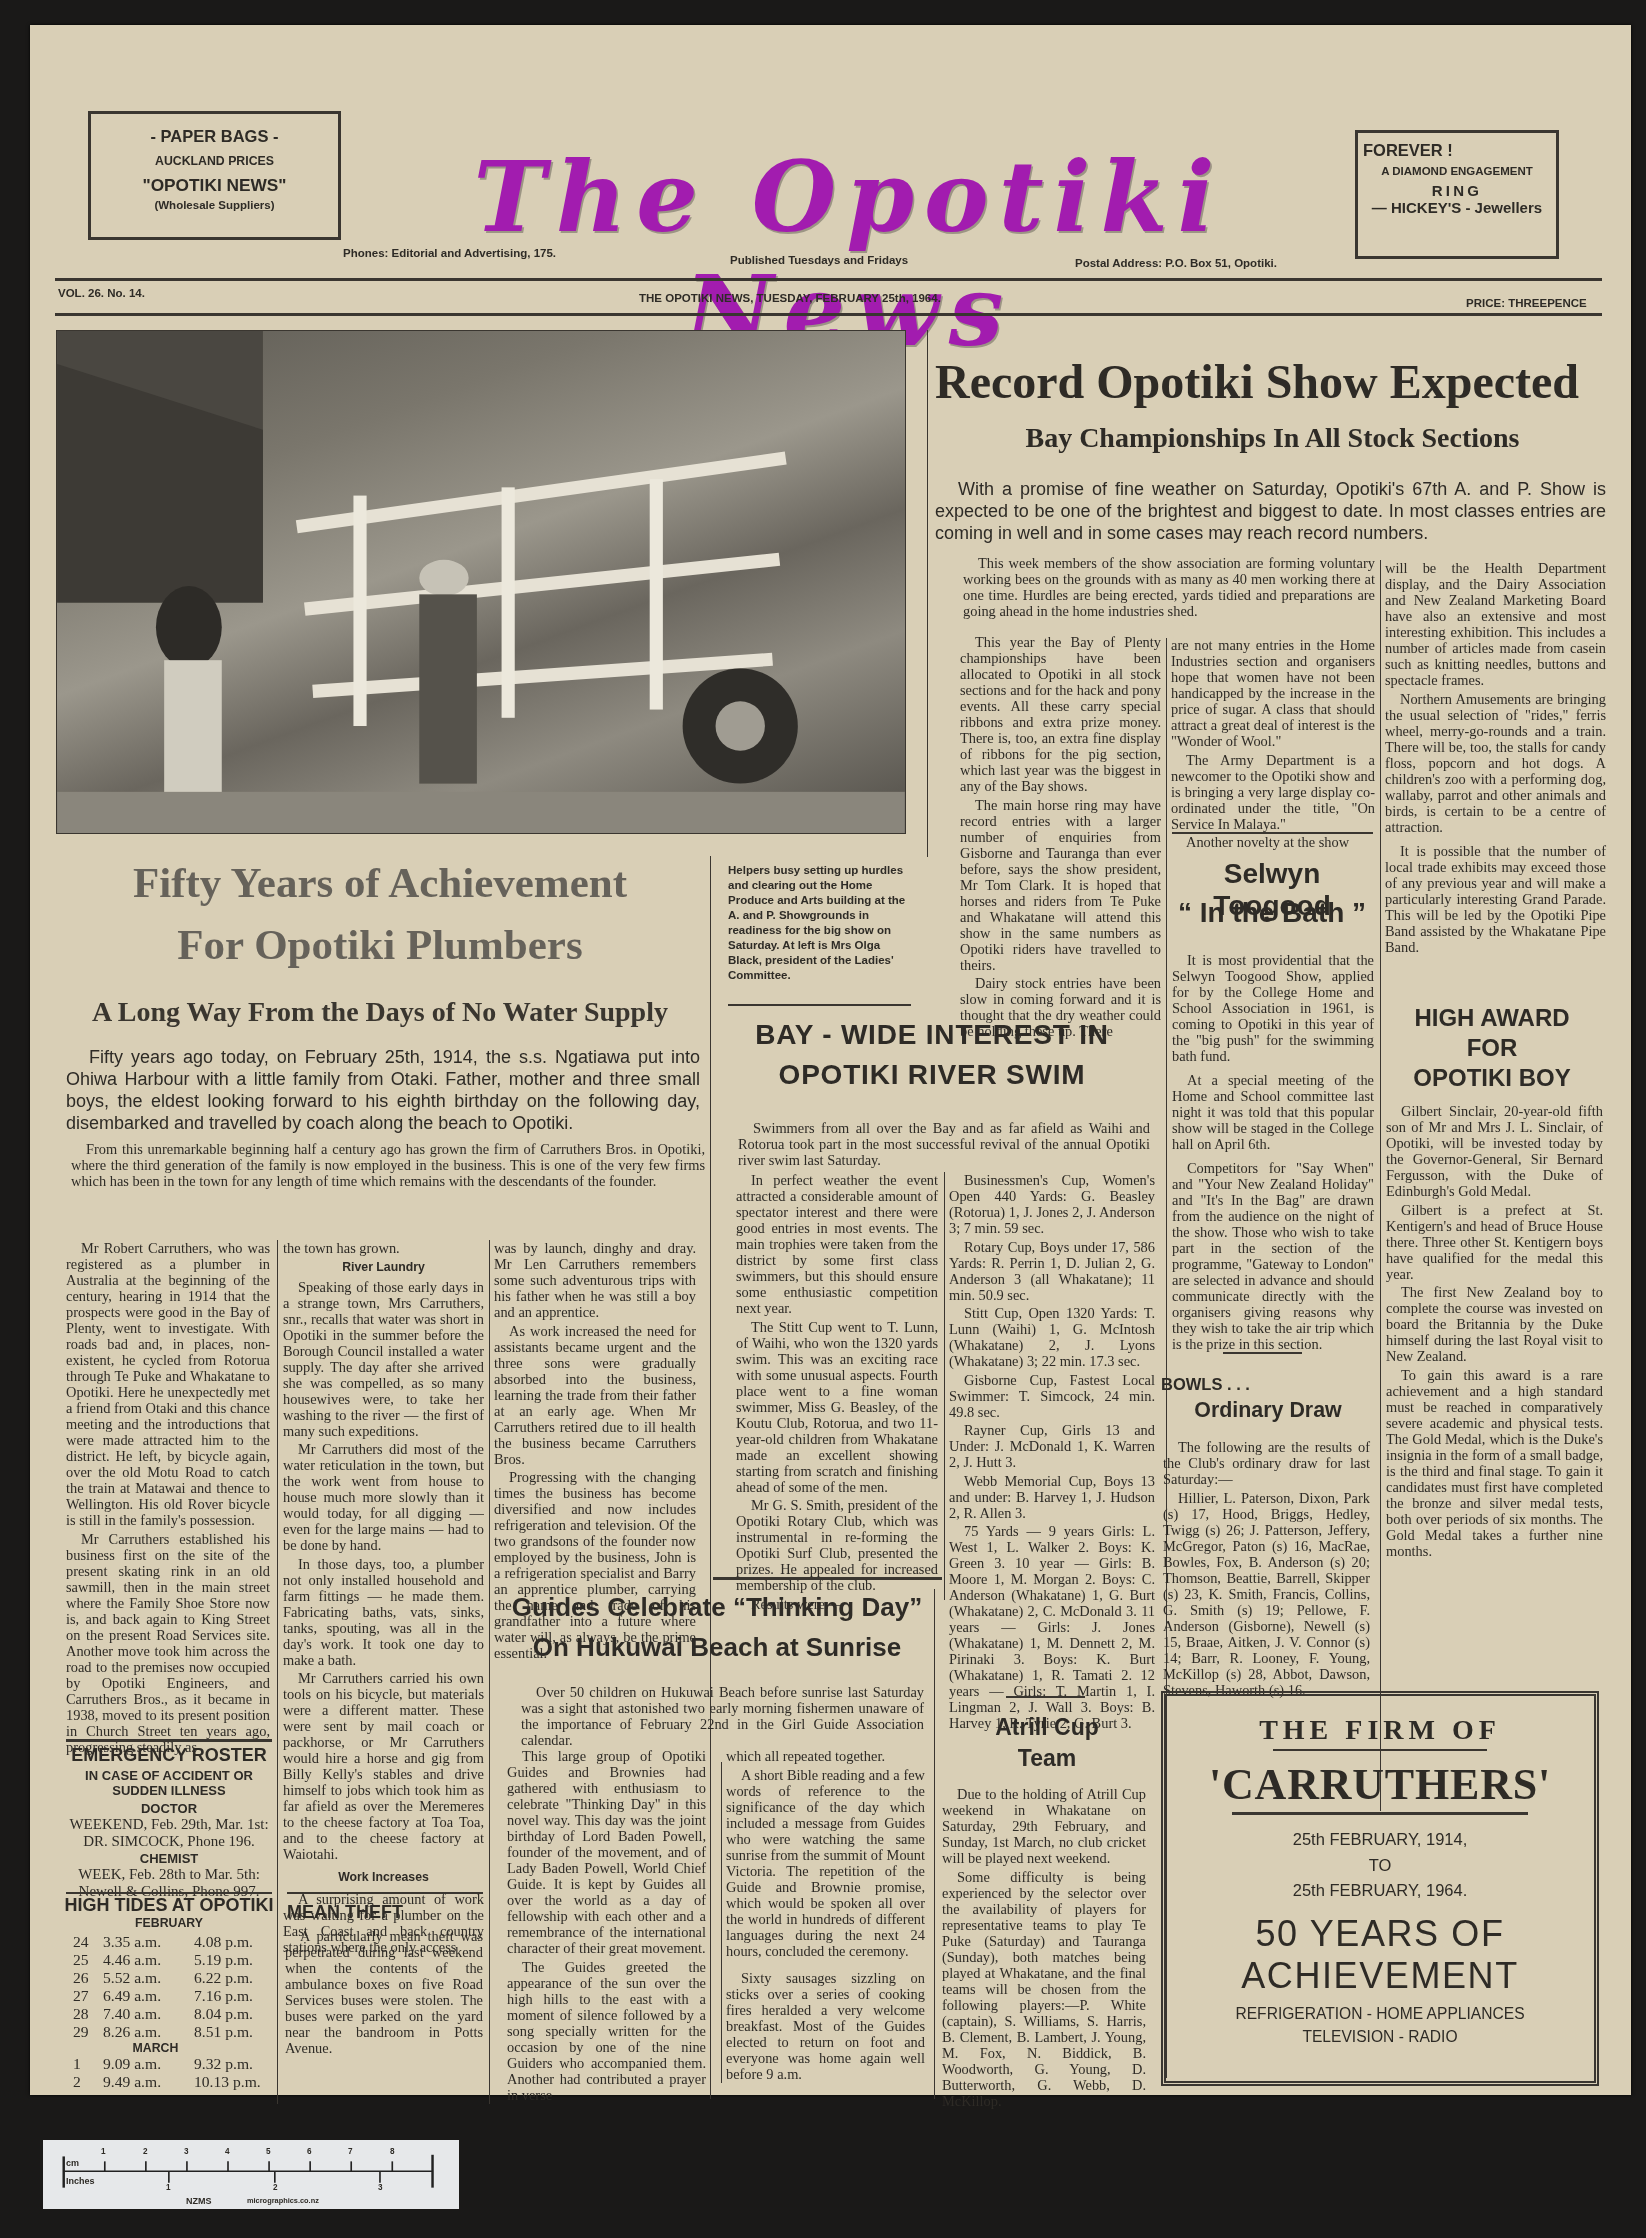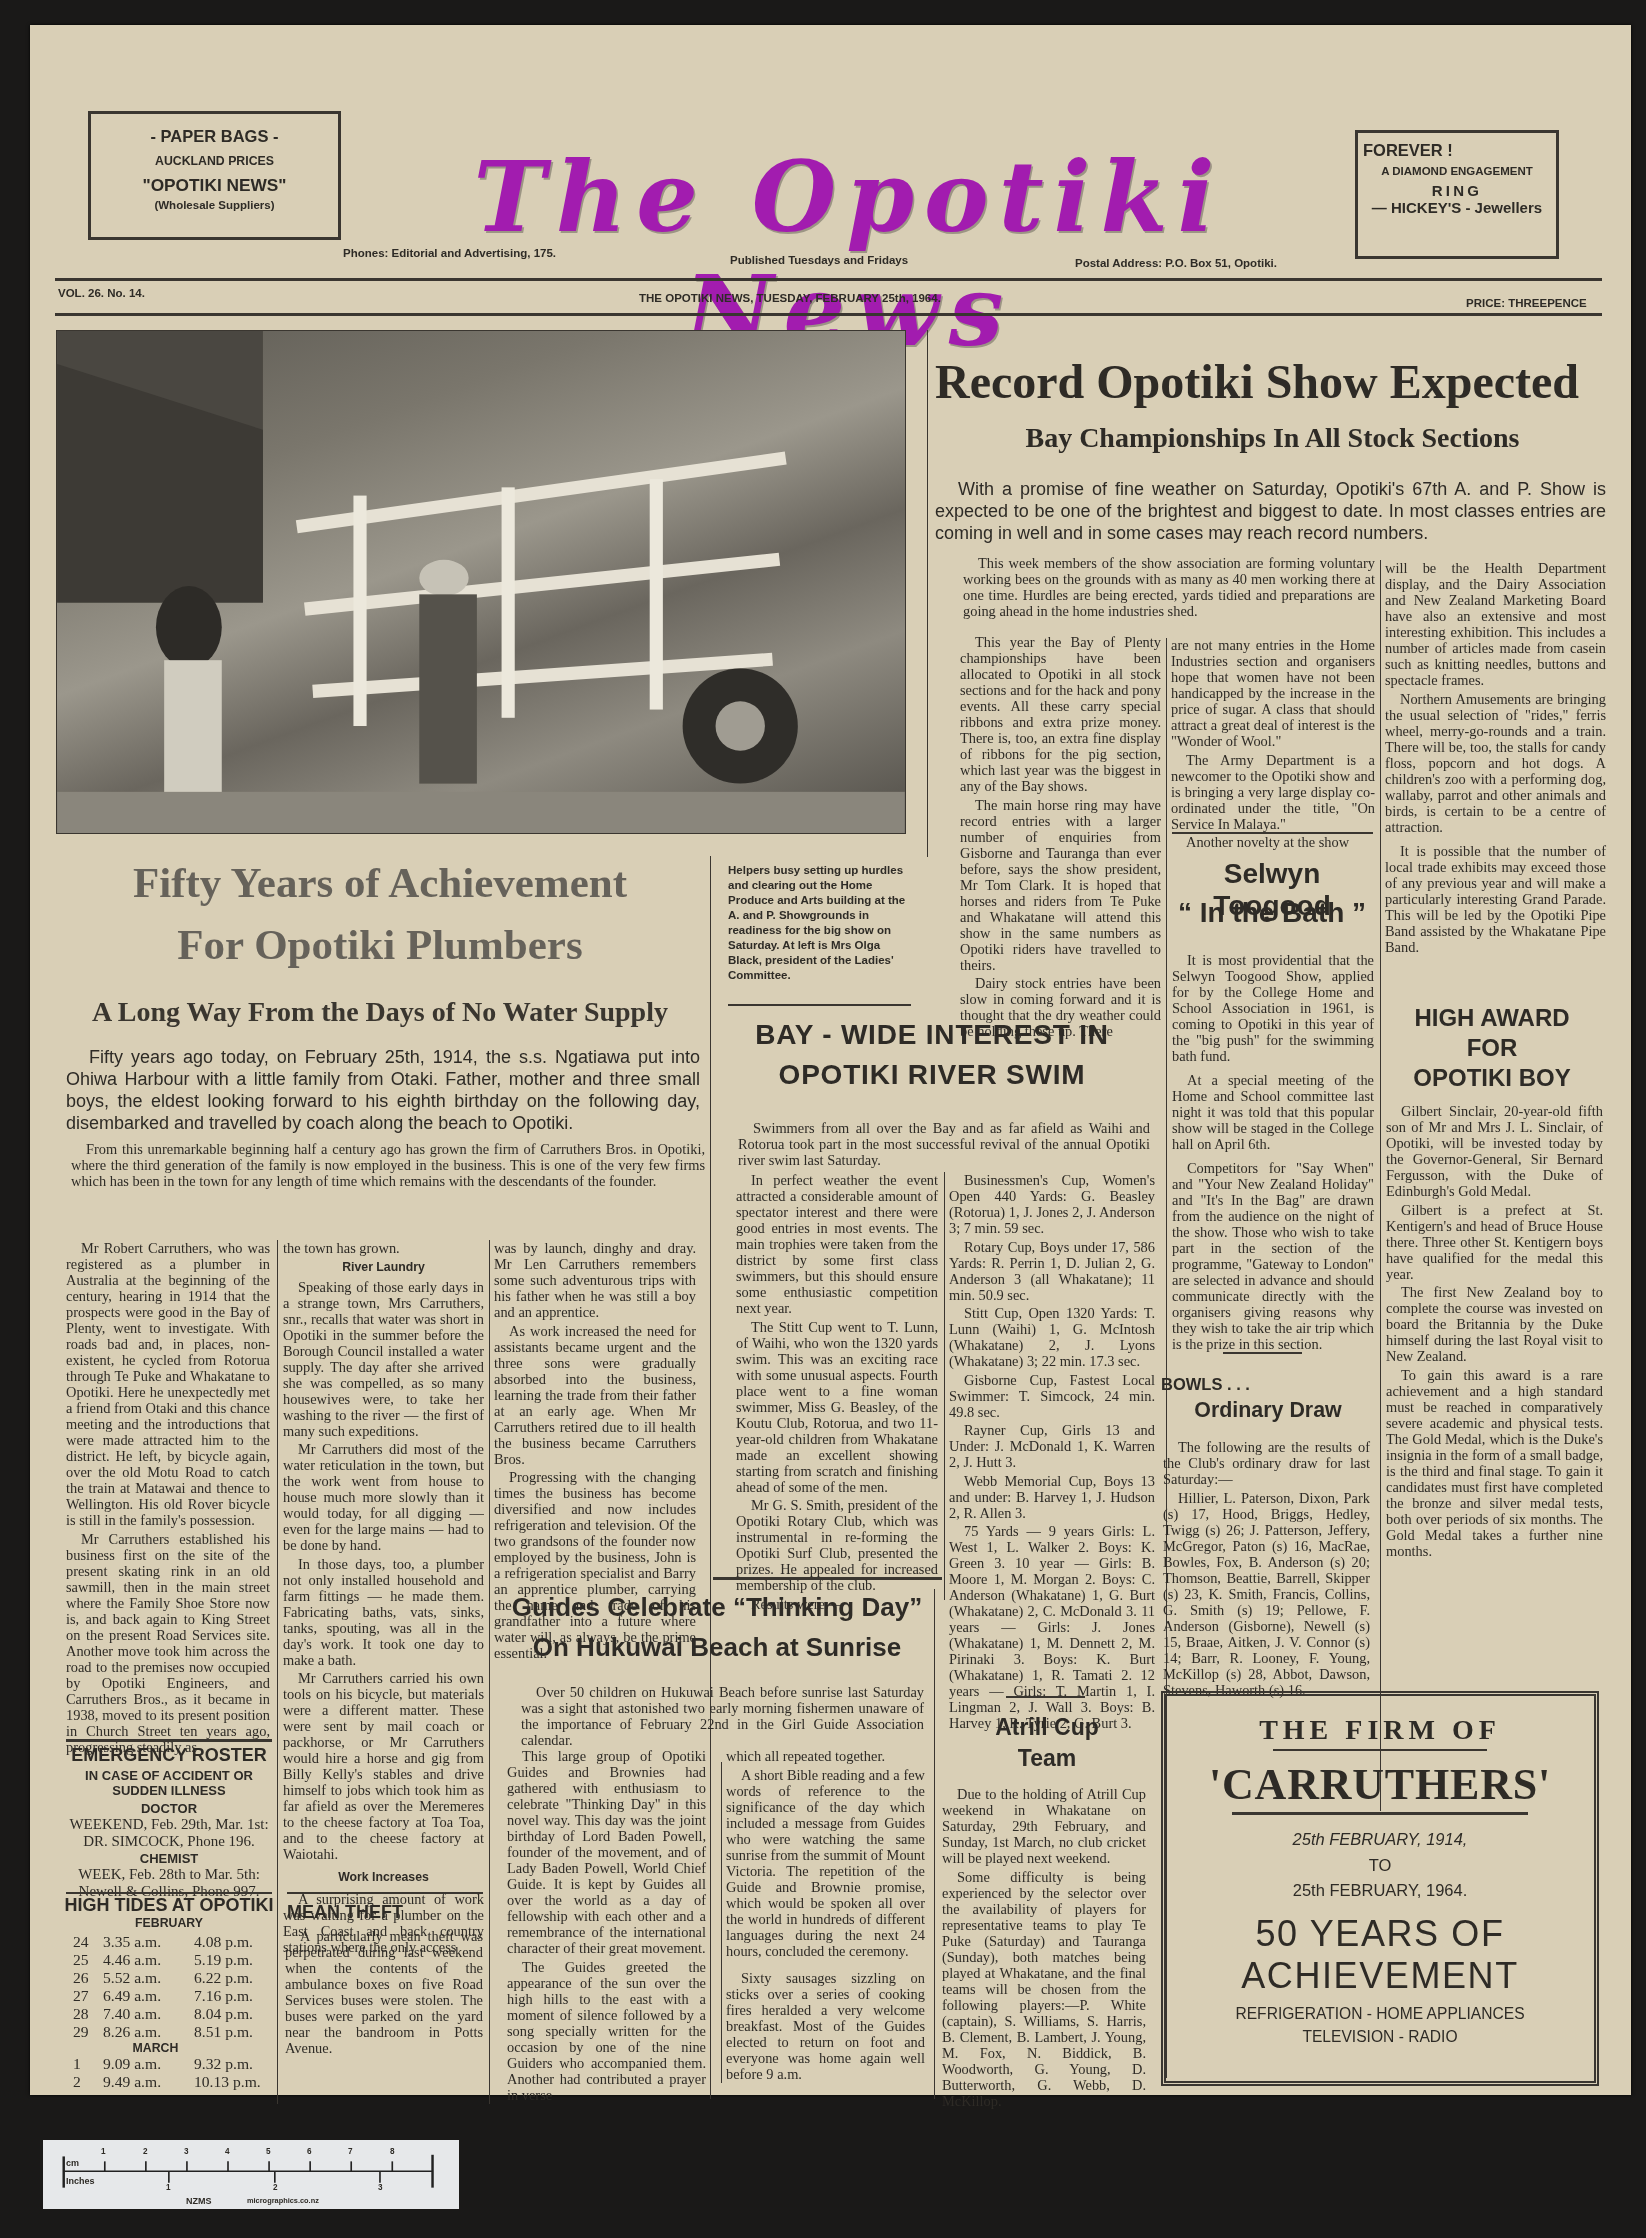--- a/index.html
+++ b/index.html
@@ -277,21 +277,21 @@
     <p>Gilbert is a prefect at St. Kentigern's and head of Bruce House there. Three other St. Kentigern boys have qualified for the medal this year.</p>
     <p>The first New Zealand boy to complete the course was invested on board the Britannia by the Duke himself during the last Royal visit to New Zealand.</p>
     <p>To gain this award is a rare achievement and a high standard must be reached in comparatively severe academic and physical tests. The Gold Medal, which is the Duke's insignia in the form of a small badge, is the third and final stage. To gain it candidates must first have completed the bronze and silver medal tests, both over periods of six months. The Gold Medal takes a further nine months.</p>
   </div>
 
   <div class="abs center" style="left:1131px;top:1666px;width:438px;height:395px;border:2.5px double #3a3630;border-width:5px 5px 5px 5px;box-sizing:border-box;">
     <div style="font-size:28px;font-weight:bold;letter-spacing:5px;margin-top:18px;">THE FIRM OF</div>
     <div class="rule" style="position:relative;margin:3.3px auto 0;width:214px;height:1.6px;"></div>
     <div style="font-size:44px;font-weight:bold;margin-top:8.2px;letter-spacing:0.8px;">'CARRUTHERS'</div>
     <div class="rule" style="position:relative;margin:1.6px auto 0;width:296px;height:3.3px;"></div>
-    <div class="sans" style="font-size:16.5px;margin-top:15px;font-style:italic;">25th FEBRUARY, 1914,</div>
+    <div class="sans" style="font-size:16.5px;margin-top:15px;">25th FEBRUARY, 1914,</div>
     <div class="sans" style="font-size:16.5px;margin-top:6.6px;">TO</div>
     <div class="sans" style="font-size:16.5px;margin-top:6.6px;">25th FEBRUARY, 1964.</div>
     <div class="sans" style="font-size:36px;margin-top:13px;letter-spacing:1.6px;">50 YEARS OF</div>
     <div class="sans" style="font-size:36px;letter-spacing:1.6px;">ACHIEVEMENT</div>
     <div class="sans" style="font-size:15.6px;margin-top:8.2px;">REFRIGERATION - HOME APPLIANCES</div>
     <div class="sans" style="font-size:15.6px;margin-top:5px;">TELEVISION - RADIO</div>
   </div>
 </div>
 
 <div class="abs ruler" style="left:43px;top:2140px;width:416px;height:69px;">

